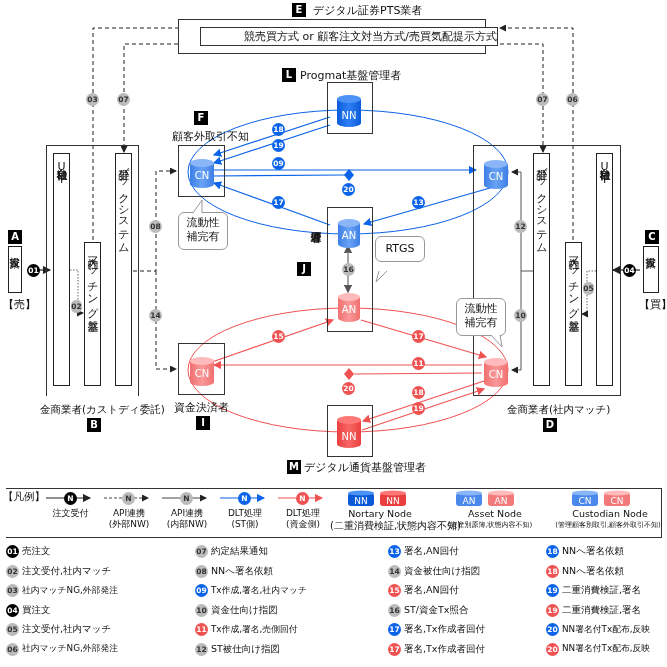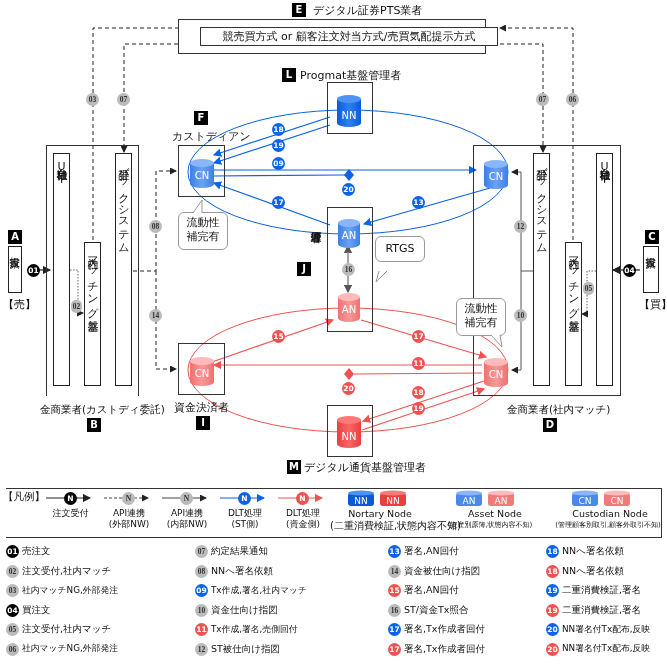--- a/index.html
+++ b/index.html
@@ -8,21 +8,21 @@
   .box{position:absolute;border:1px solid #333;background:#fff;box-sizing:border-box;}
   .tag{position:absolute;background:#000;color:#fff;font-size:10px;font-weight:bold;width:14px;height:14px;line-height:14px;text-align:center;}
   .lbl{position:absolute;font-size:10px;white-space:nowrap;}
   .vtext{writing-mode:vertical-rl;text-orientation:upright;font-size:11px;letter-spacing:0px;line-height:1;}
   .col{position:absolute;border:1px solid #222;background:#fff;box-sizing:border-box;display:flex;justify-content:center;padding-top:6px;}
   .bubble{position:absolute;border:1px solid #999;border-radius:6px;background:#fff;font-size:11px;text-align:center;line-height:14px;padding:3px 4px;box-sizing:border-box;}
   svg text{font-family:"DejaVu Sans",sans-serif;}
   .legend-row{position:absolute;font-size:9.5px;white-space:nowrap;display:flex;align-items:center;gap:3px;}
   .dot{display:inline-block;width:13px;height:13px;border-radius:50%;color:#fff;font-size:7.5px;line-height:13px;text-align:center;font-weight:bold;}
   .dot.black{background:#000;}
-  .dot.gray{background:#bbb;color:#333;font-family:Liberation Serif, serif;}
+  .dot.gray{background:#bbb;color:#333;}
   .dot.blue{background:#0a63e8;}
   .dot.red{background:#f05252;}
   .legend-box{position:absolute;left:6px;top:488px;width:656px;height:50px;border:1px solid #333;border-left:none;box-sizing:border-box;}
   .lg-cap{position:absolute;font-size:9px;text-align:center;white-space:nowrap;line-height:11px;}
 </style>
 </head>
 <body>
 
 <svg class="abs" style="left:0;top:0" width="667" height="480">
   <defs>
@@ -78,28 +78,28 @@
   <line x1="27" y1="270" x2="50" y2="270" stroke="#222" stroke-width="1.2" marker-end="url(#ak)"></line>
   <line x1="640" y1="270" x2="613" y2="270" stroke="#222" stroke-width="1.2" marker-end="url(#ak)"></line>
 
   <polyline points="70,270 78,270 78,313 83,313" fill="none" stroke="#666" stroke-width="1" stroke-dasharray="1.5,1.5" marker-end="url(#ak)"></polyline>
   <polyline points="596,271 587,271 587,314 582,314" fill="none" stroke="#666" stroke-width="1" stroke-dasharray="1.5,1.5" marker-end="url(#ak)"></polyline>
 </svg>
 
 <div class="tag" style="left:292px;top:3px">E</div>
 <div class="lbl" style="left:313px;top:3px;font-size:11px">デジタル証券PTS業者</div>
 <div class="box" style="left:178px;top:19px;width:308px;height:35px"></div>
-<div class="box" style="left:200px;top:27px;width:298px;height:19px;border-left:1px solid #333;border-right:1px solid #333;border-top:1px solid #333;border-bottom:1px solid #333;font-size:11px;line-height:17px;text-align:center">競売買方式 or 顧客注文対当方式/売買気配提示方式</div>
+<div class="box" style="left:200px;top:27px;width:298px;height:19px;border-left:1px solid #333;border-right:1px solid #333;border-top:1px solid #333;border-bottom:1px solid #333;font-size:11px;line-height:17px;text-align:right">競売買方式 or 顧客注文対当方式/売買気配提示方式</div>
 
 <div class="tag" style="left:282px;top:68px">L</div>
 <div class="lbl" style="left:300px;top:68px;font-size:11px">Progmat基盤管理者</div>
 <div class="box" style="left:327px;top:82px;width:46px;height:52px;background:transparent"></div>
 
 <div class="tag" style="left:194px;top:111px">F</div>
-<div class="lbl" style="left:172px;top:129px;font-size:11px">カストディアン</div>
+<div class="lbl" style="left:172px;top:129px;font-size:11px">顧客外取引不知</div>
 <div class="box" style="left:178px;top:145px;width:47px;height:52px;background:transparent"></div>
 <div class="bubble" style="left:178px;top:212px;width:50px;height:38px"><span>流動性</span><br><span>補完有</span></div>
 <svg class="abs" style="left:192px;top:199px" width="14" height="15">
     <path d="M1,14 L10,1 L10,14" fill="#fff" stroke="#999"></path>
   </svg>
 
 <div class="box" style="left:327px;top:207px;width:46px;height:125px;background:transparent"></div>
 <div class="abs vtext" style="left:310px;top:223px">原簿管理者</div>
 <div class="tag" style="left:297px;top:262px">J</div>
 <div class="bubble" style="left:375px;top:236px;width:50px;height:26px;line-height:18px">RTGS</div>

